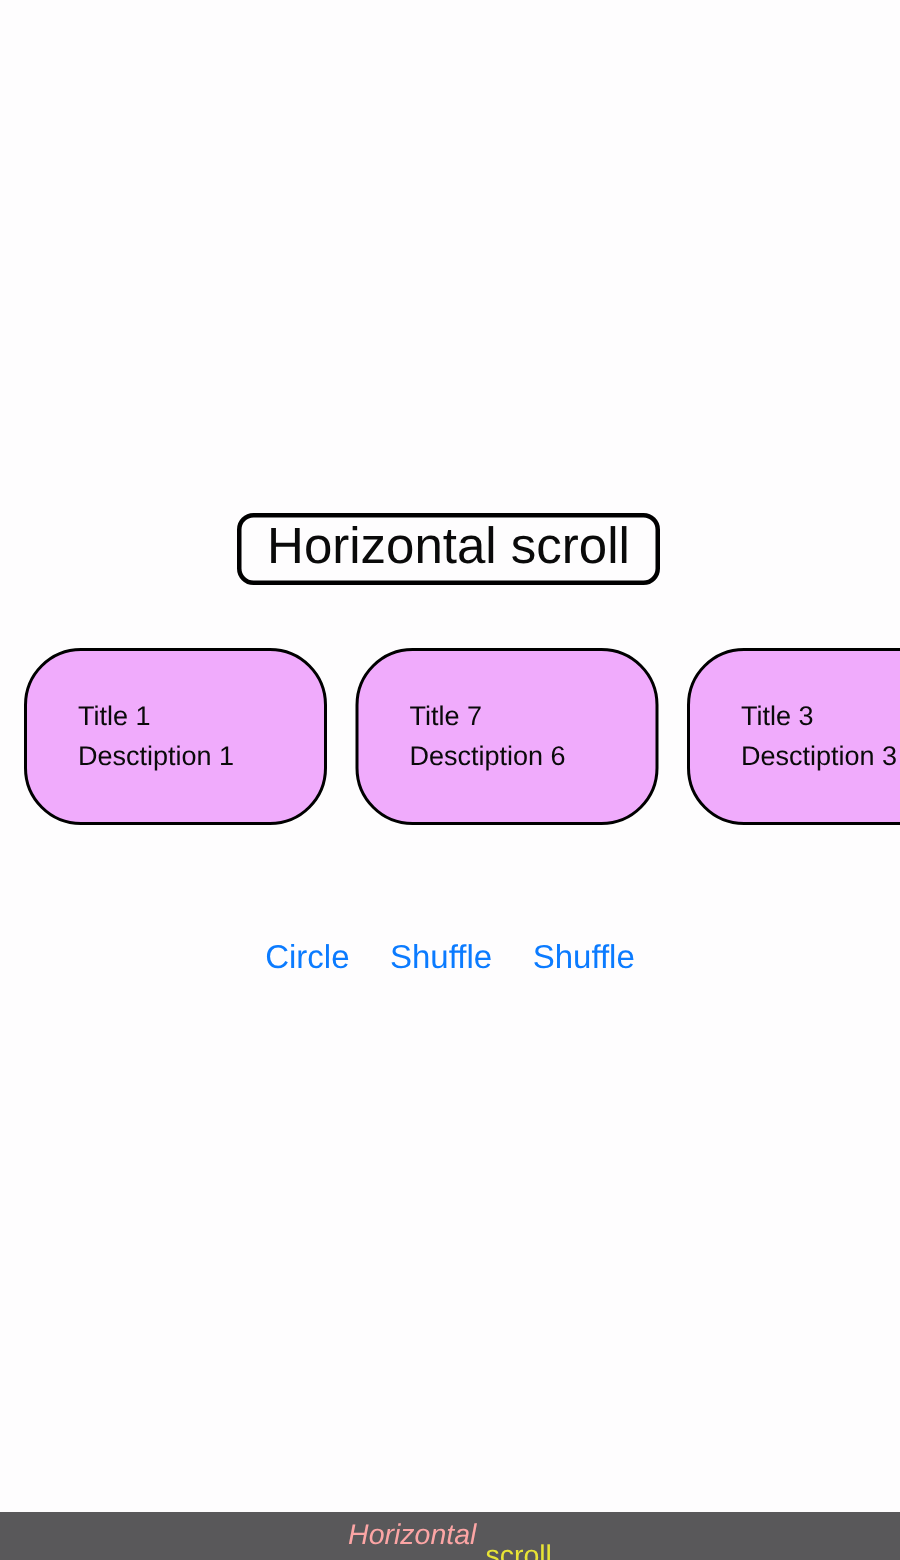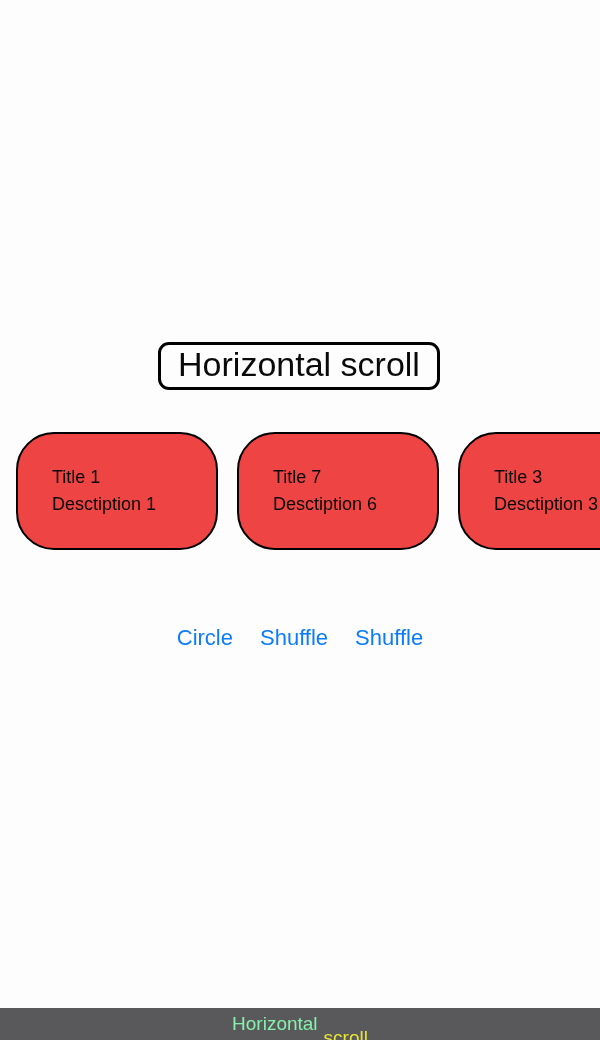--- a/index.html
+++ b/index.html
@@ -53,21 +53,21 @@
     padding-left: 16px;
     box-sizing: border-box;
   }
   .card {
     flex: 0 0 202px;
     width: 202px;
     height: 118px;
     box-sizing: border-box;
     border: 2px solid #000;
     border-radius: 38px;
-    background: #ef4444;
+    background: #f0abfc;
     display: flex;
     flex-direction: column;
     justify-content: center;
     padding-left: 34px;
   }
   .card-title, .card-desc {
     font-size: 18px;
     line-height: 27px;
     color: #0a0a0a;
     white-space: nowrap;
@@ -102,22 +102,23 @@
     width: 600px;
     height: 32px;
     background: #59585A;
     display: flex;
     align-items: center;
     justify-content: center;
     font-size: 19px;
     line-height: 32px;
   }
   .caption-prefix {
-    color: #86efac;
+    color: #fca5a5;
     margin-right: 6px;
+    font-style: italic;
   }
   .caption-highlight {
     color: #E8E435;
     text-decoration: underline;
     text-underline-offset: 3px;
     margin-top: 27px;
   }
 </style>
 </head>
 <body>

